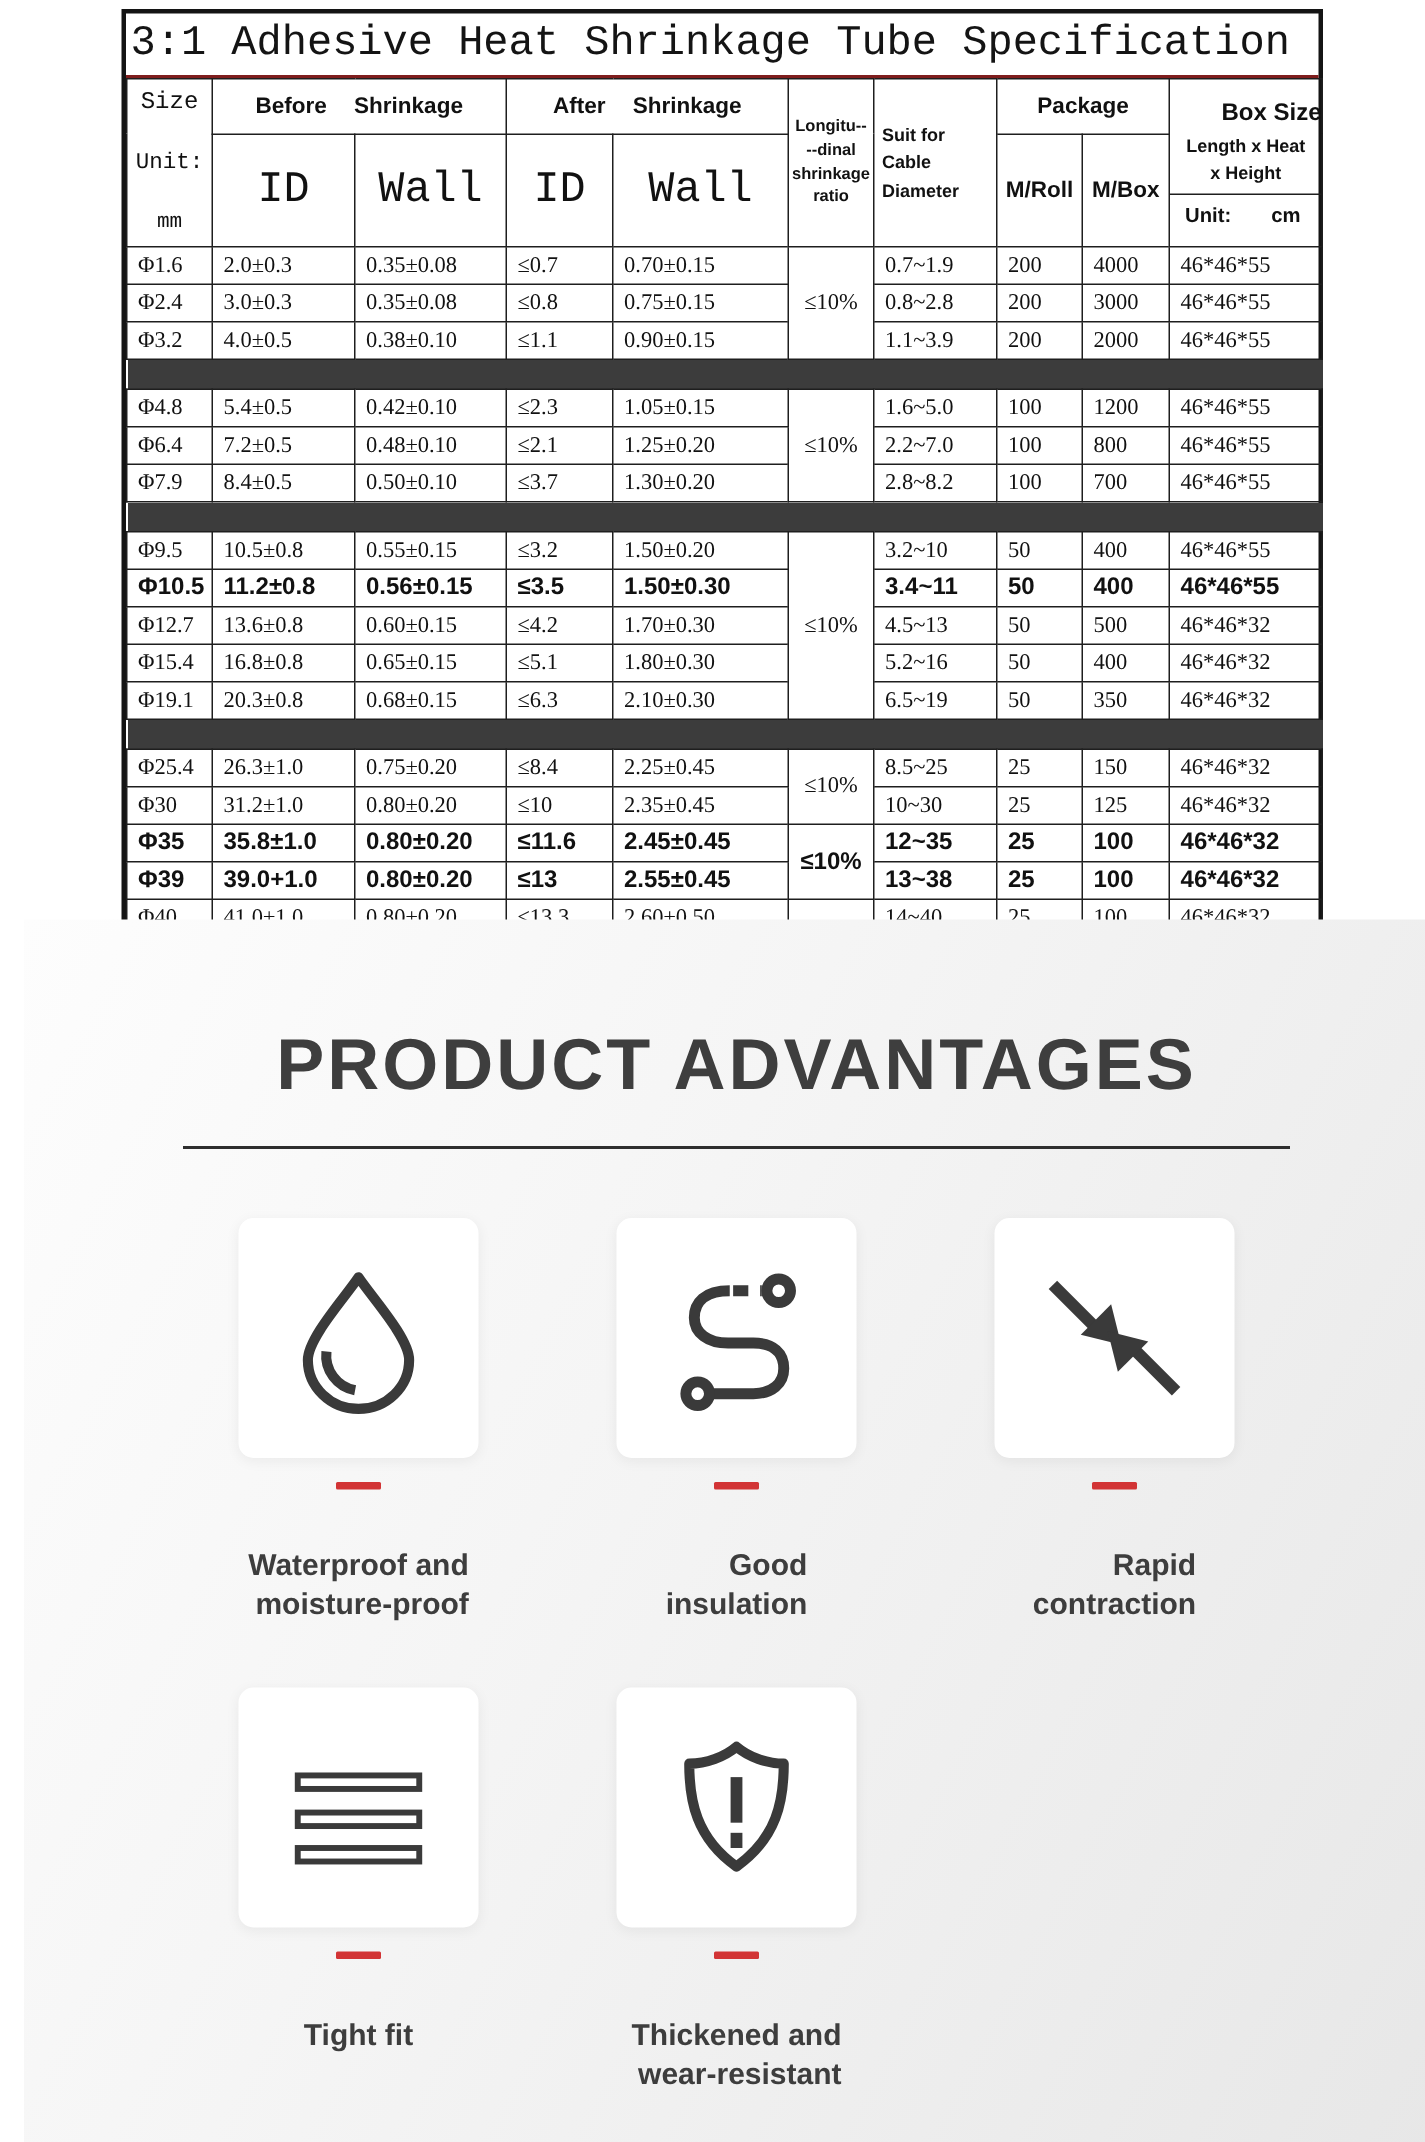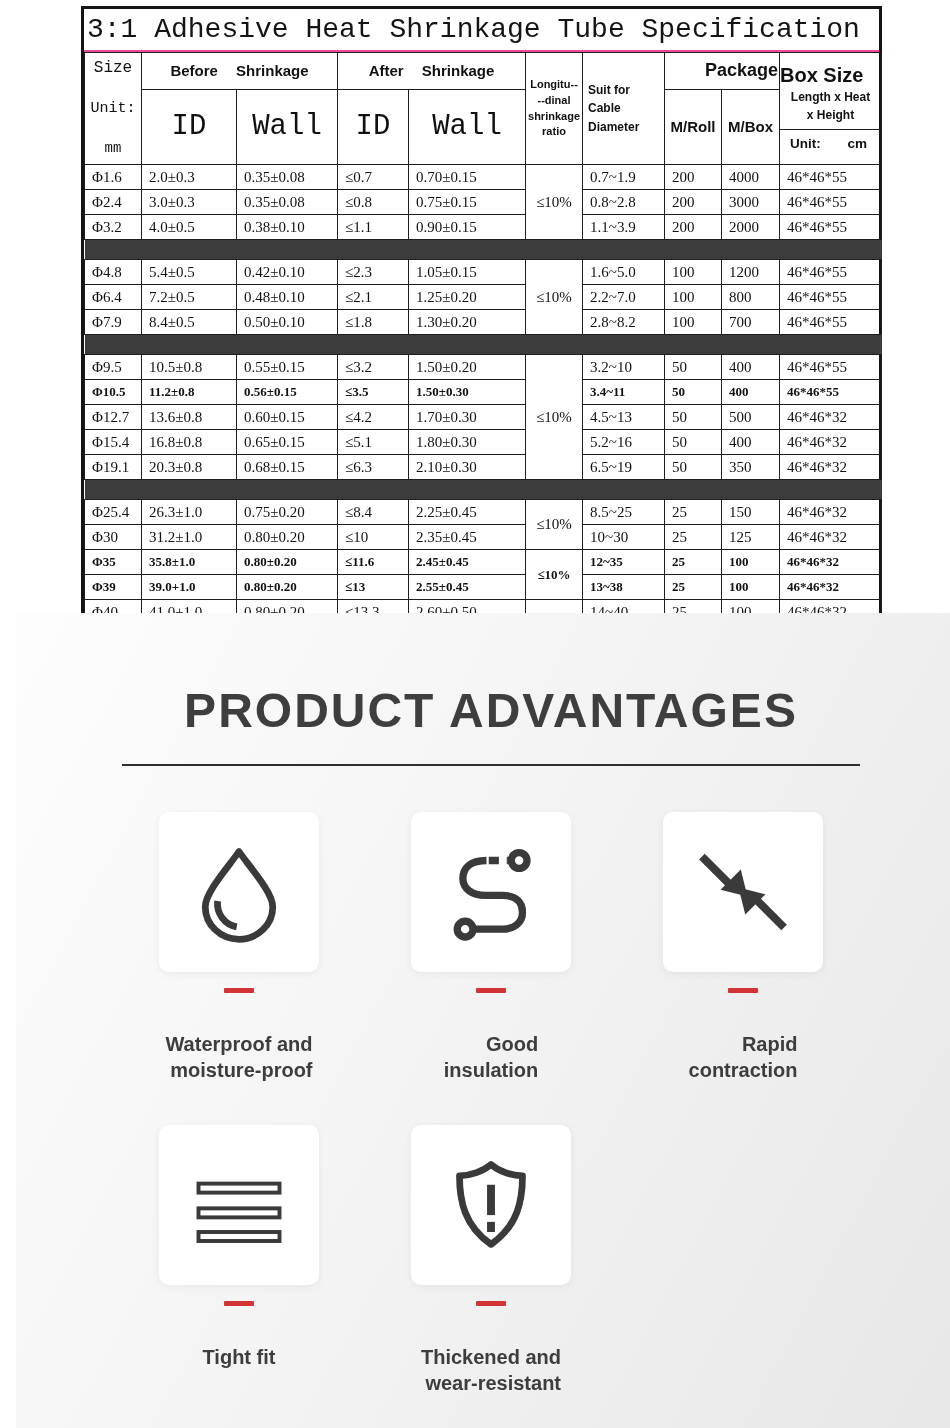--- a/index.html
+++ b/index.html
@@ -1,48 +1,48 @@
 <!DOCTYPE html>
 <html><head>
 <meta charset="utf-8">
 <style>
   html,body{margin:0;padding:0;}
   body{width:950px;height:1428px;background:#ffffff;position:relative;overflow:hidden;
        font-family:"Liberation Sans",sans-serif;}
 
   
   .spec-wrap{position:absolute;left:81px;top:6px;width:795px;border:3px solid #141414;background:#fff;}
-  .spec-title{height:41px;line-height:42px;border-bottom:2px solid #ec4899;
+  .spec-title{height:41px;line-height:42px;border-bottom:2px solid #7f1d1d;
       font-family:"Liberation Mono",monospace;font-size:28px;color:#141414;
       white-space:nowrap;overflow:hidden;padding-left:3px;}
   table.spec{border-collapse:collapse;table-layout:fixed;width:100%;}
   .spec th,.spec td{border:1px solid #1e1e1e;overflow:hidden;white-space:nowrap;
       color:#111;vertical-align:middle;}
   .spec td{height:24px;font-family:"Liberation Serif",serif;font-size:15px;
       text-align:left;padding:0 0 0 7px;}
   .spec tr.gap td{background:#3c3c3c;border:0;height:19px;padding:0;}
-  .spec tr.sansrow td{font-family:Liberation Serif, serif;font-weight:700;font-size:13px;}
+  .spec tr.sansrow td{font-family:Liberation Sans, sans-serif;font-weight:700;font-size:16px;}
   .spec td.ratio{text-align:center;padding:0;font-family:"Liberation Serif",serif;
       font-weight:400;font-size:15px;}
   
   th.h-size{padding:0;}
   .size-stack{height:97px;display:flex;flex-direction:column;justify-content:space-between;
       align-items:center;padding:6px 0 8px;font-family:"Liberation Mono",monospace;font-weight:400;}
   .size-stack .l1{font-size:16px;}
   .size-stack .l2{font-size:15px;}
   .size-stack .l3{font-size:14px;}
   th.h-shrink{height:30px;font-size:15px;font-weight:700;text-align:center;word-spacing:14px;}
   th.h-idwall{height:67px;font-family:"Liberation Mono",monospace;font-weight:400;
       font-size:29px;text-align:center;padding:0;}
   th.h-ratio{font-size:11px;font-weight:700;text-align:center;line-height:1.45;padding:0;}
   th.h-cable{font-size:12px;font-weight:700;text-align:left;padding:0 0 0 5px;line-height:1.55;}
-  th.h-pkg{height:30px;font-size:18px;font-weight:700;text-align:right;}
+  th.h-pkg{height:30px;font-size:15px;font-weight:700;text-align:center;}
   th.h-m{font-size:15px;font-weight:700;text-align:center;padding:0;}
   th.h-box{padding:0;}
-  .bx-top{height:27px;line-height:29px;font-size:20px;font-weight:700;text-align:left;}
+  .bx-top{height:27px;line-height:29px;font-size:16px;font-weight:700;text-align:right;}
   .bx-dims{height:41px;font-size:12px;font-weight:700;text-align:center;line-height:1.55;}
   .bx-unit{height:27px;border-top:1px solid #1e1e1e;display:flex;align-items:center;
       justify-content:space-between;padding:0 14px 0 10px;font-size:13.5px;font-weight:700;}
 
   
   .adv{position:absolute;left:16px;top:613px;width:950px;height:815px;
       background:linear-gradient(118deg,#fdfdfd 0%,#f5f5f5 40%,#e7e7e7 100%);}
   .adv-title{margin:0;padding-top:70px;text-align:center;font-size:48px;font-weight:800;
       letter-spacing:2px;color:#3e3e3e;}
   .adv-rule{width:738px;border-top:2px solid #2e2e2e;margin:26px auto 0;height:0;}
@@ -176,21 +176,21 @@
           <td>1.25±0.20</td>
           <td>2.2~7.0</td>
           <td>100</td>
           <td>800</td>
           <td>46*46*55</td>
         </tr>
         <tr>
           <td>Φ7.9</td>
           <td>8.4±0.5</td>
           <td>0.50±0.10</td>
-          <td>≤1.8</td>
+          <td>≤3.7</td>
           <td>1.30±0.20</td>
           <td>2.8~8.2</td>
           <td>100</td>
           <td>700</td>
           <td>46*46*55</td>
         </tr>
         <tr class="gap">
           <td colspan="10"></td>
         </tr>
         <tr>

